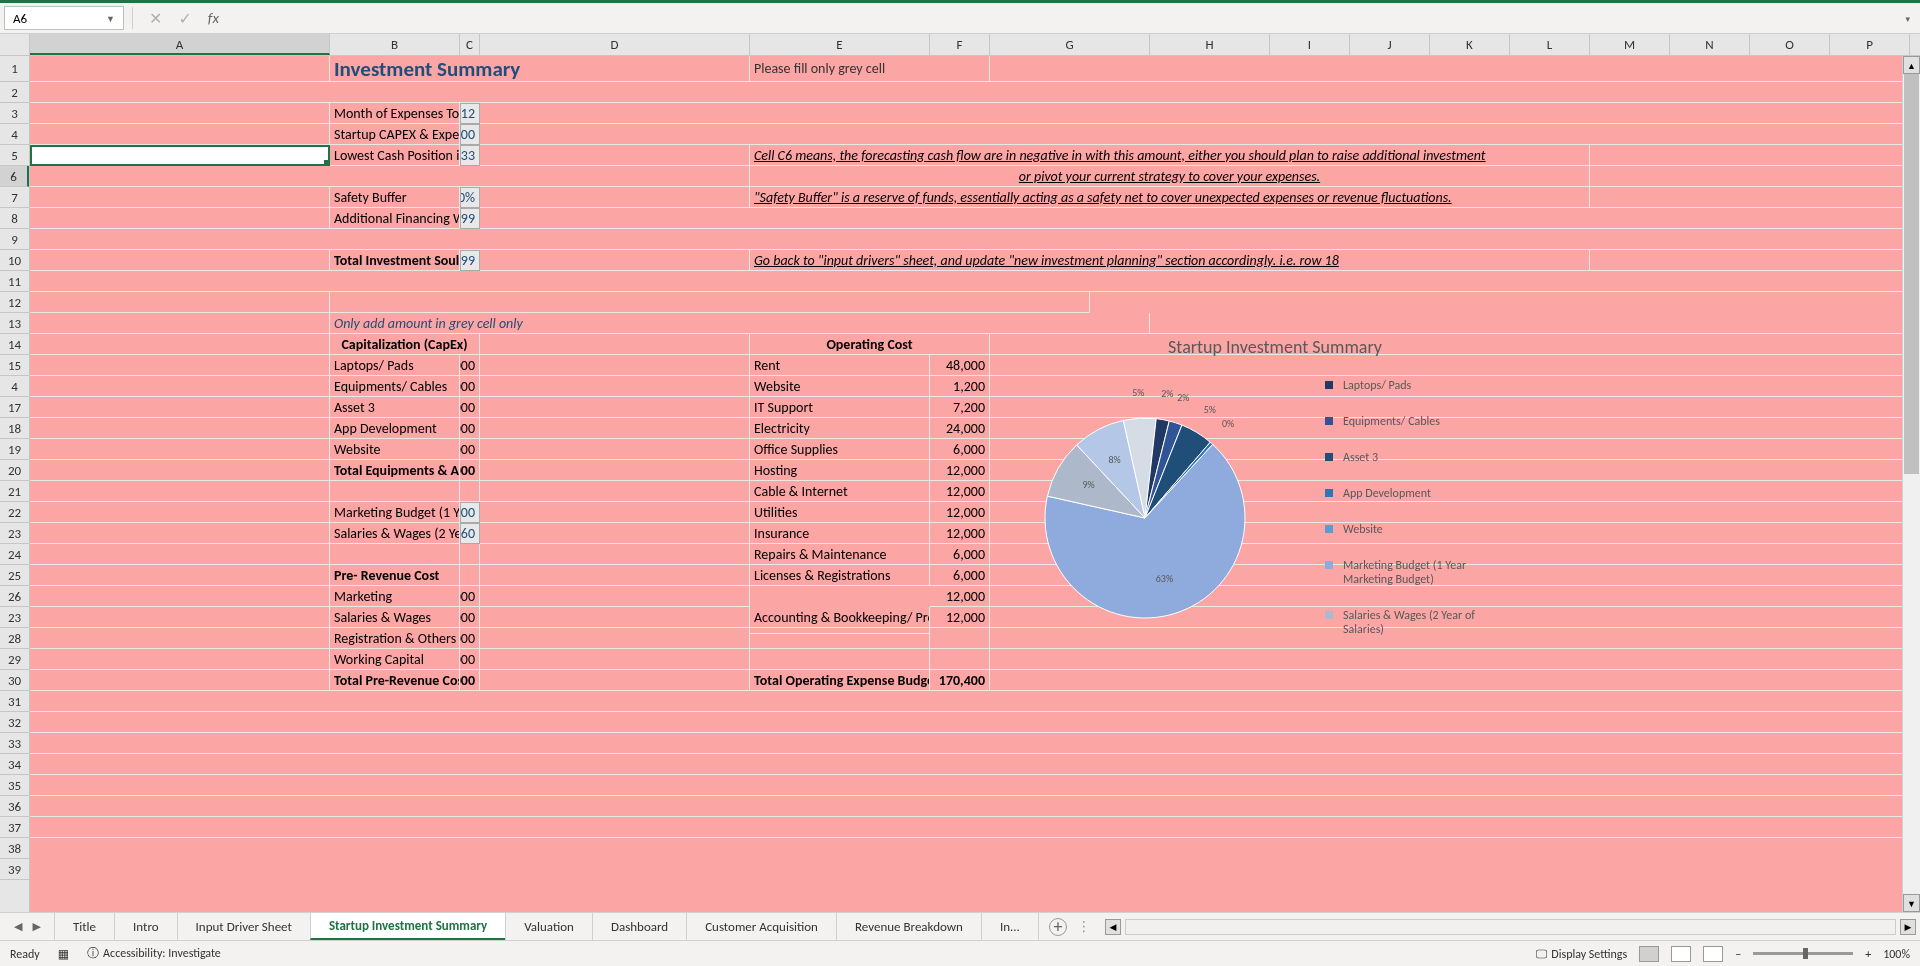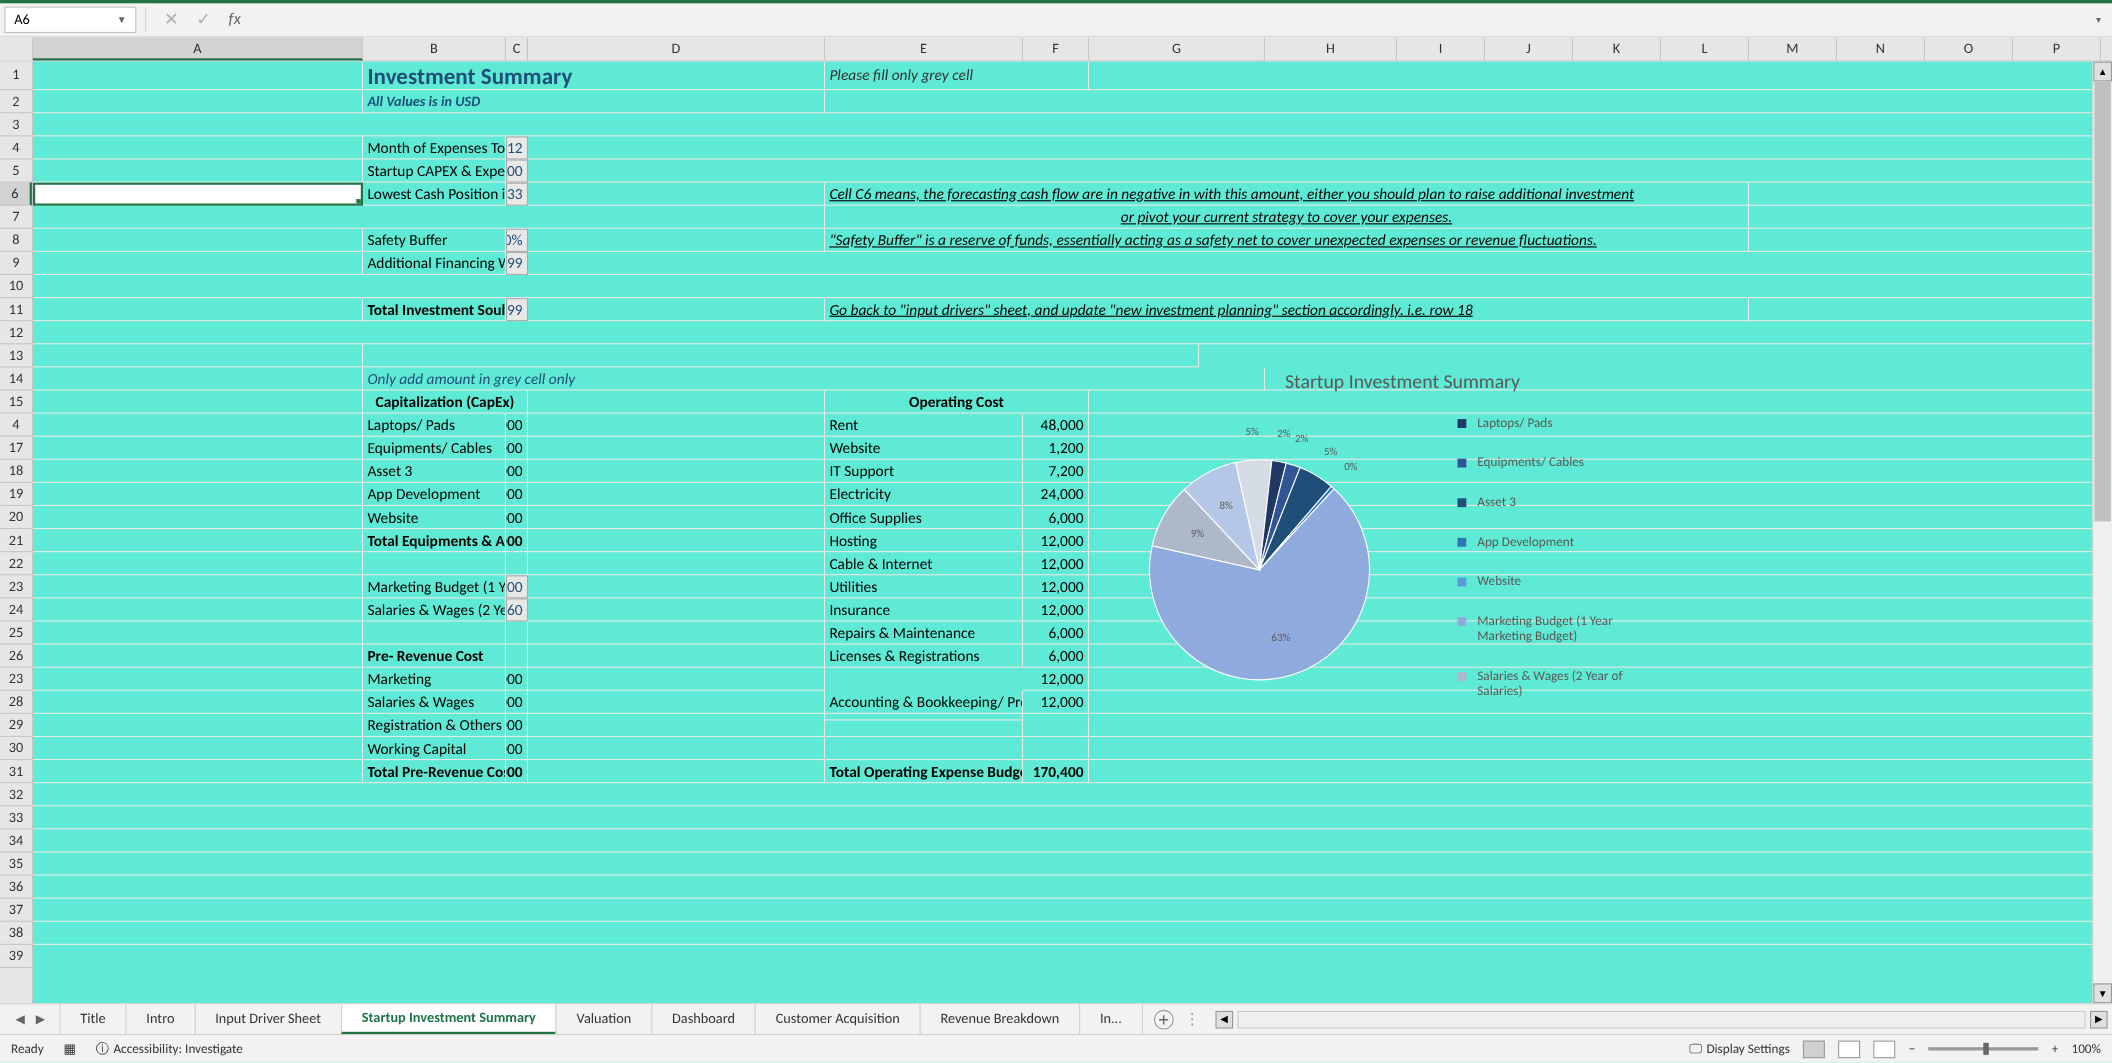--- a/index.html
+++ b/index.html
@@ -21,29 +21,29 @@
 .col-header { border-right: 1px solid #c6c6c6; text-align: center; font-size: 13px; color: #333; line-height: 22px; }
 .col-header.selected { background: #d2d2d2; border-bottom: 2px solid #217346; }
 
 
 .grid-container { display: flex; height: 880px; }
 .row-headers { width: 30px; background: #e6e6e6; border-right: 1px solid #c6c6c6; }
 .row-header { height: 21px; border-bottom: 1px solid #c6c6c6; text-align: center; font-size: 13px; color: #333; line-height: 21px; }
 .row-header.selected { background: #d2d2d2; border-right: 2px solid #217346; }
 .row-header.first { height: 26px; line-height: 26px; }
 
-.sheet-area { flex: 1; position: relative; background: #5eead4; }
+.sheet-area { flex: 1; position: relative; background: #fca5a5; }
 .cell-row { display: flex; height: 21px; }
 .cell-row.first { height: 26px; }
 .cell { border-right: 1px solid #e8e8e8; border-bottom: 1px solid #e8e8e8; padding: 0 4px; overflow: hidden; white-space: nowrap; font-size: 14px; display: flex; align-items: center; }
 
 .title-text { color: #1f4e79; font-size: 21px; font-weight: bold; }
 .subtitle-text { color: #1f4e79; font-style: italic; font-weight: bold; font-size: 13px; }
 .grey-input { background: #e8e8e8; border: 1px solid #aaa !important; justify-content: flex-end; color: #1f4e79; font-weight: 500; }
-.hint-text { font-style: italic; color: #333; }
+.hint-text { color: #333; }
 .hint-underline { text-decoration: underline; font-style: italic; }
 .bold { font-weight: bold; }
 .right { justify-content: flex-end; }
 .header-band { background: #1f4e79; color: #fff; font-weight: bold; font-size: 15px; justify-content: center; }
 .instruction-text { color: #1f4e79; font-style: italic; text-align: center; }
 .total-band { background: #1f4e79; color: #fff; font-weight: bold; }
 
 .selected-cell { border: 2px solid #217346 !important; background: #fff; position: relative; }
 .selected-cell::after { content: ''; position: absolute; right: -3px; bottom: -3px; width: 6px; height: 6px; background: #217346; border: 1px solid #fff; }
 
@@ -164,25 +164,20 @@
     </div>
   <div class="sheet-area" id="sheet-area">
 
     <div class="cell-row first">
         <div class="cell " style="width: 300px;"></div>
         <div class="cell title-text" style="width: 420px;">Investment Summary</div>
         <div class="cell hint-text" style="width: 240px;">Please fill only grey cell</div>
         <div class="cell " style="width: 920px;"></div>
       </div>
       <div class="cell-row">
-        <div class="cell " style="width: 300px;"></div>
-        <div class="cell subtitle-text" style="width: 420px;">All Values is in USD</div>
-        <div class="cell " style="width: 1160px;"></div>
-      </div>
-      <div class="cell-row">
         <div class="cell " style="width: 1880px;"></div>
       </div>
       <div class="cell-row">
         <div class="cell " style="width: 300px;"></div>
         <div class="cell " style="width: 130px;">Month of Expenses To Cover</div>
         <div class="cell grey-input" style="width: 20px;">12</div>
         <div class="cell " style="width: 1430px;"></div>
       </div>
       <div class="cell-row">
         <div class="cell " style="width: 300px;"></div>

